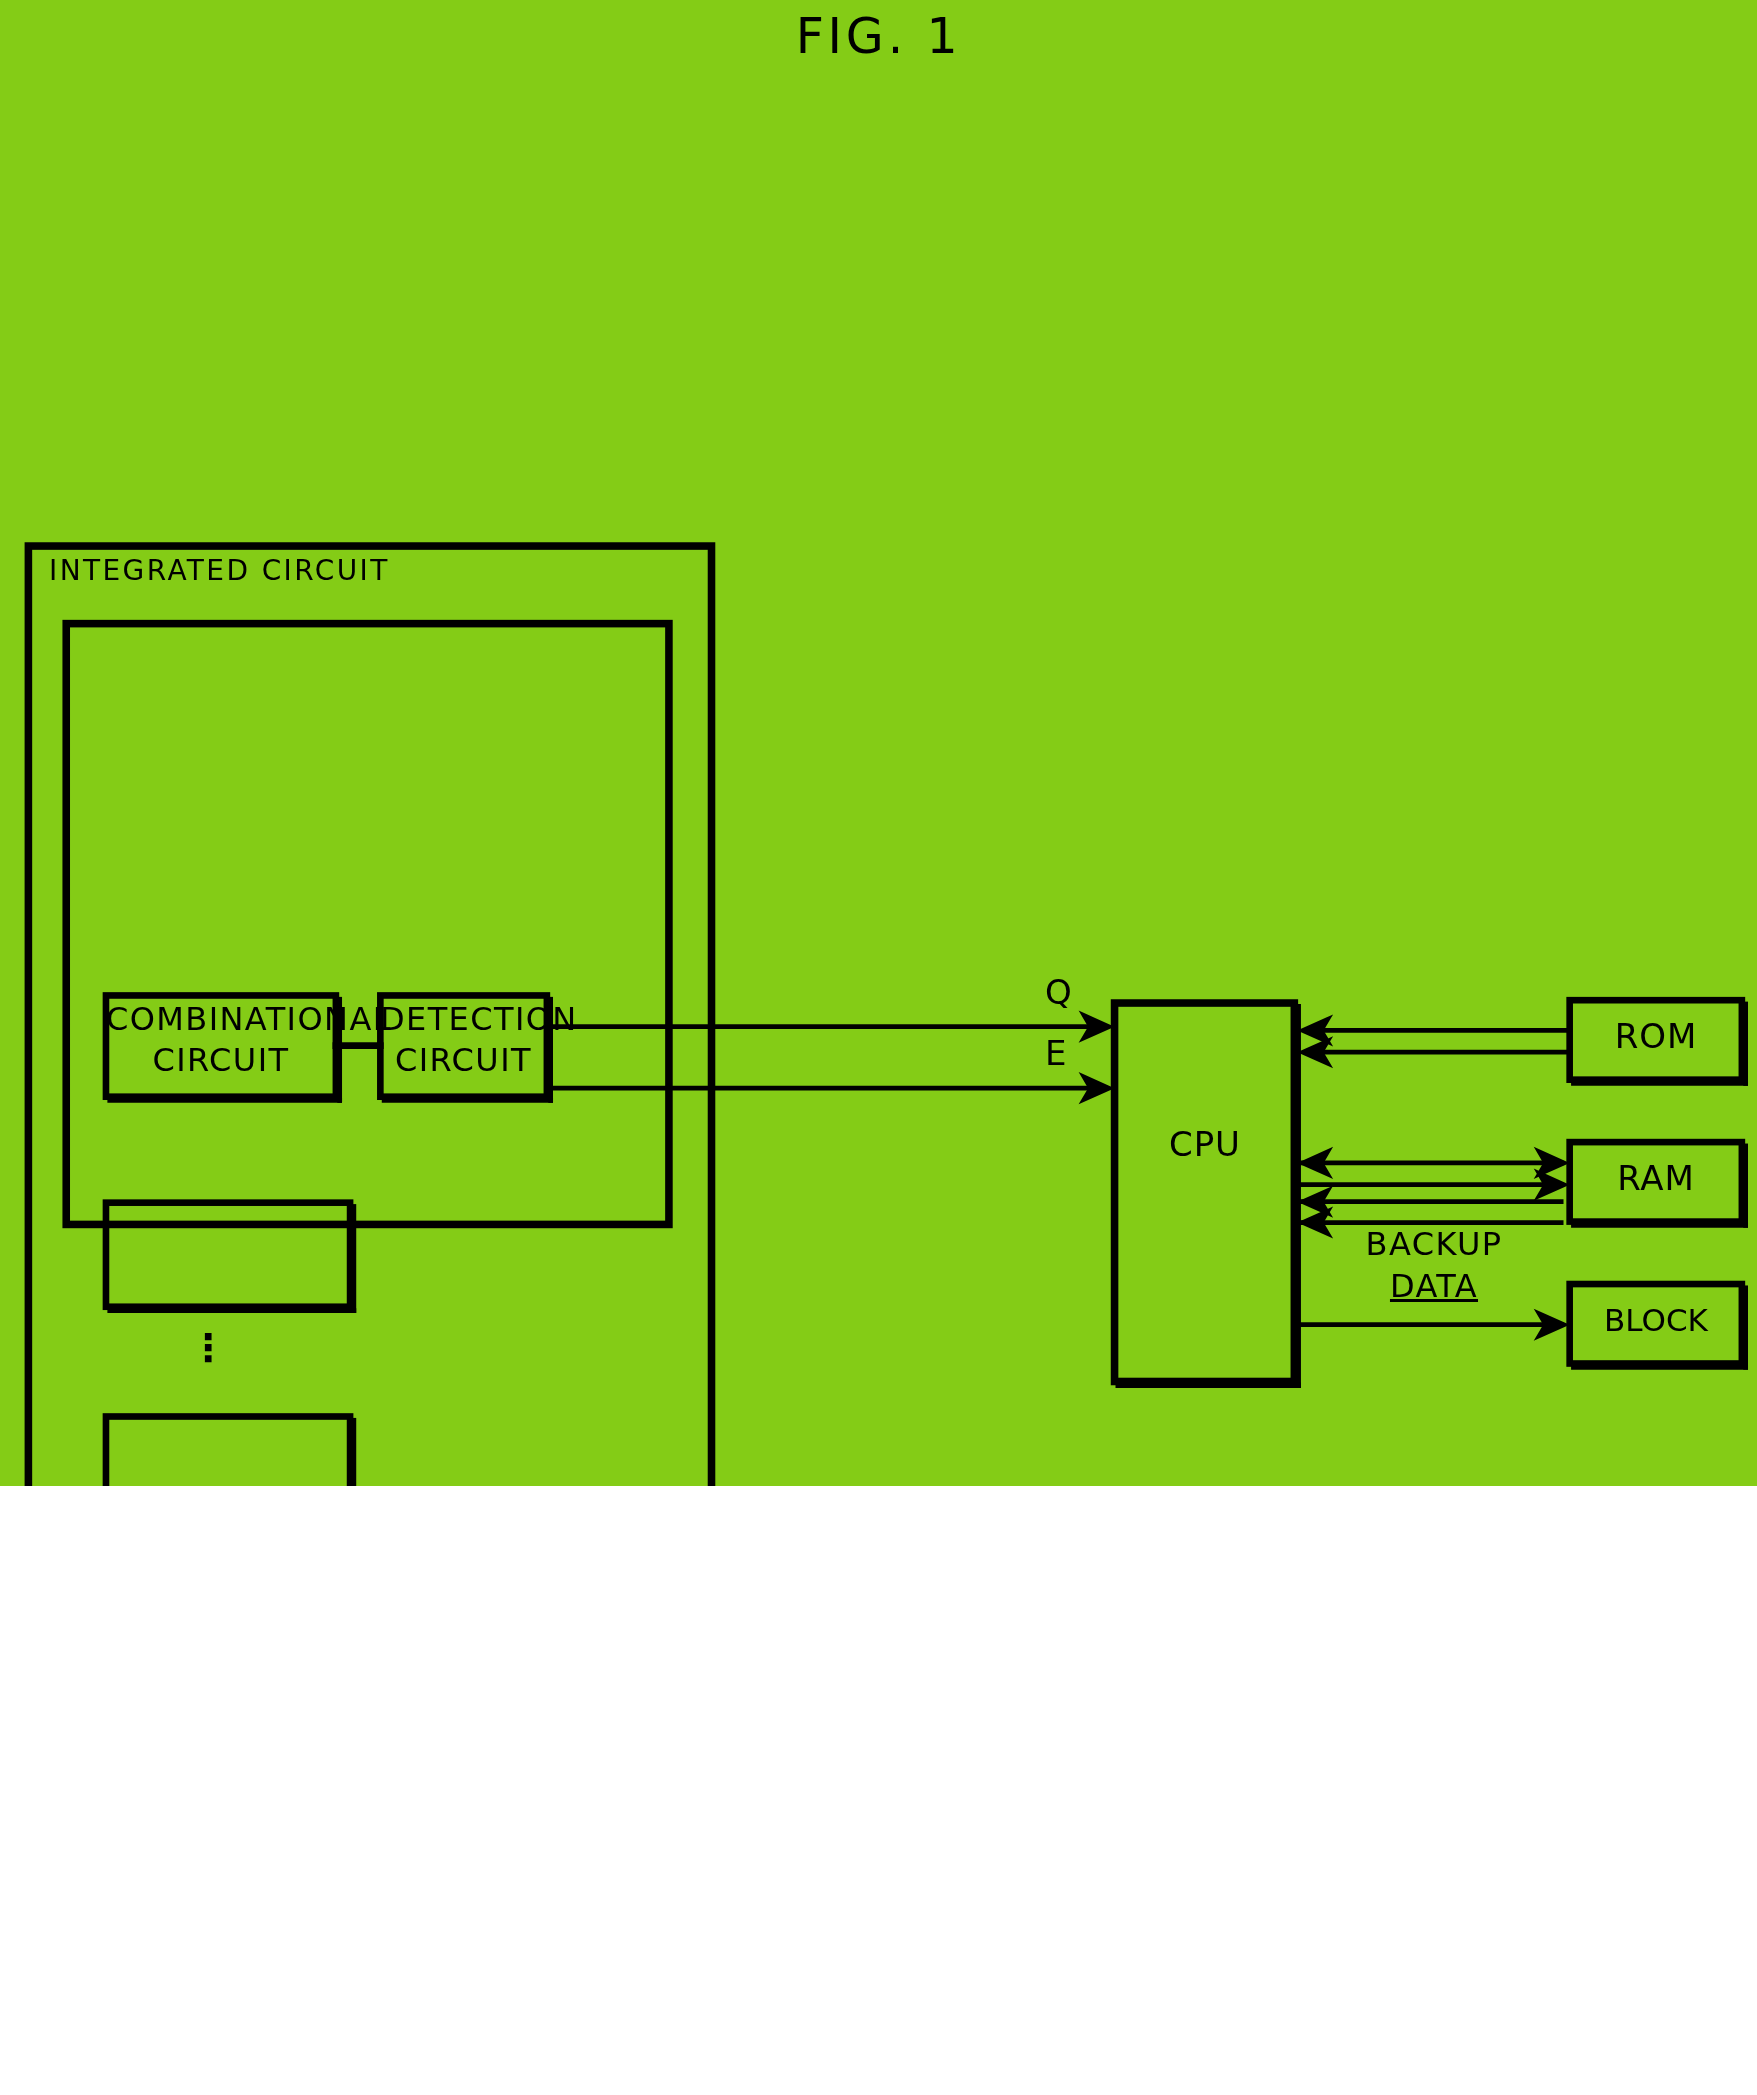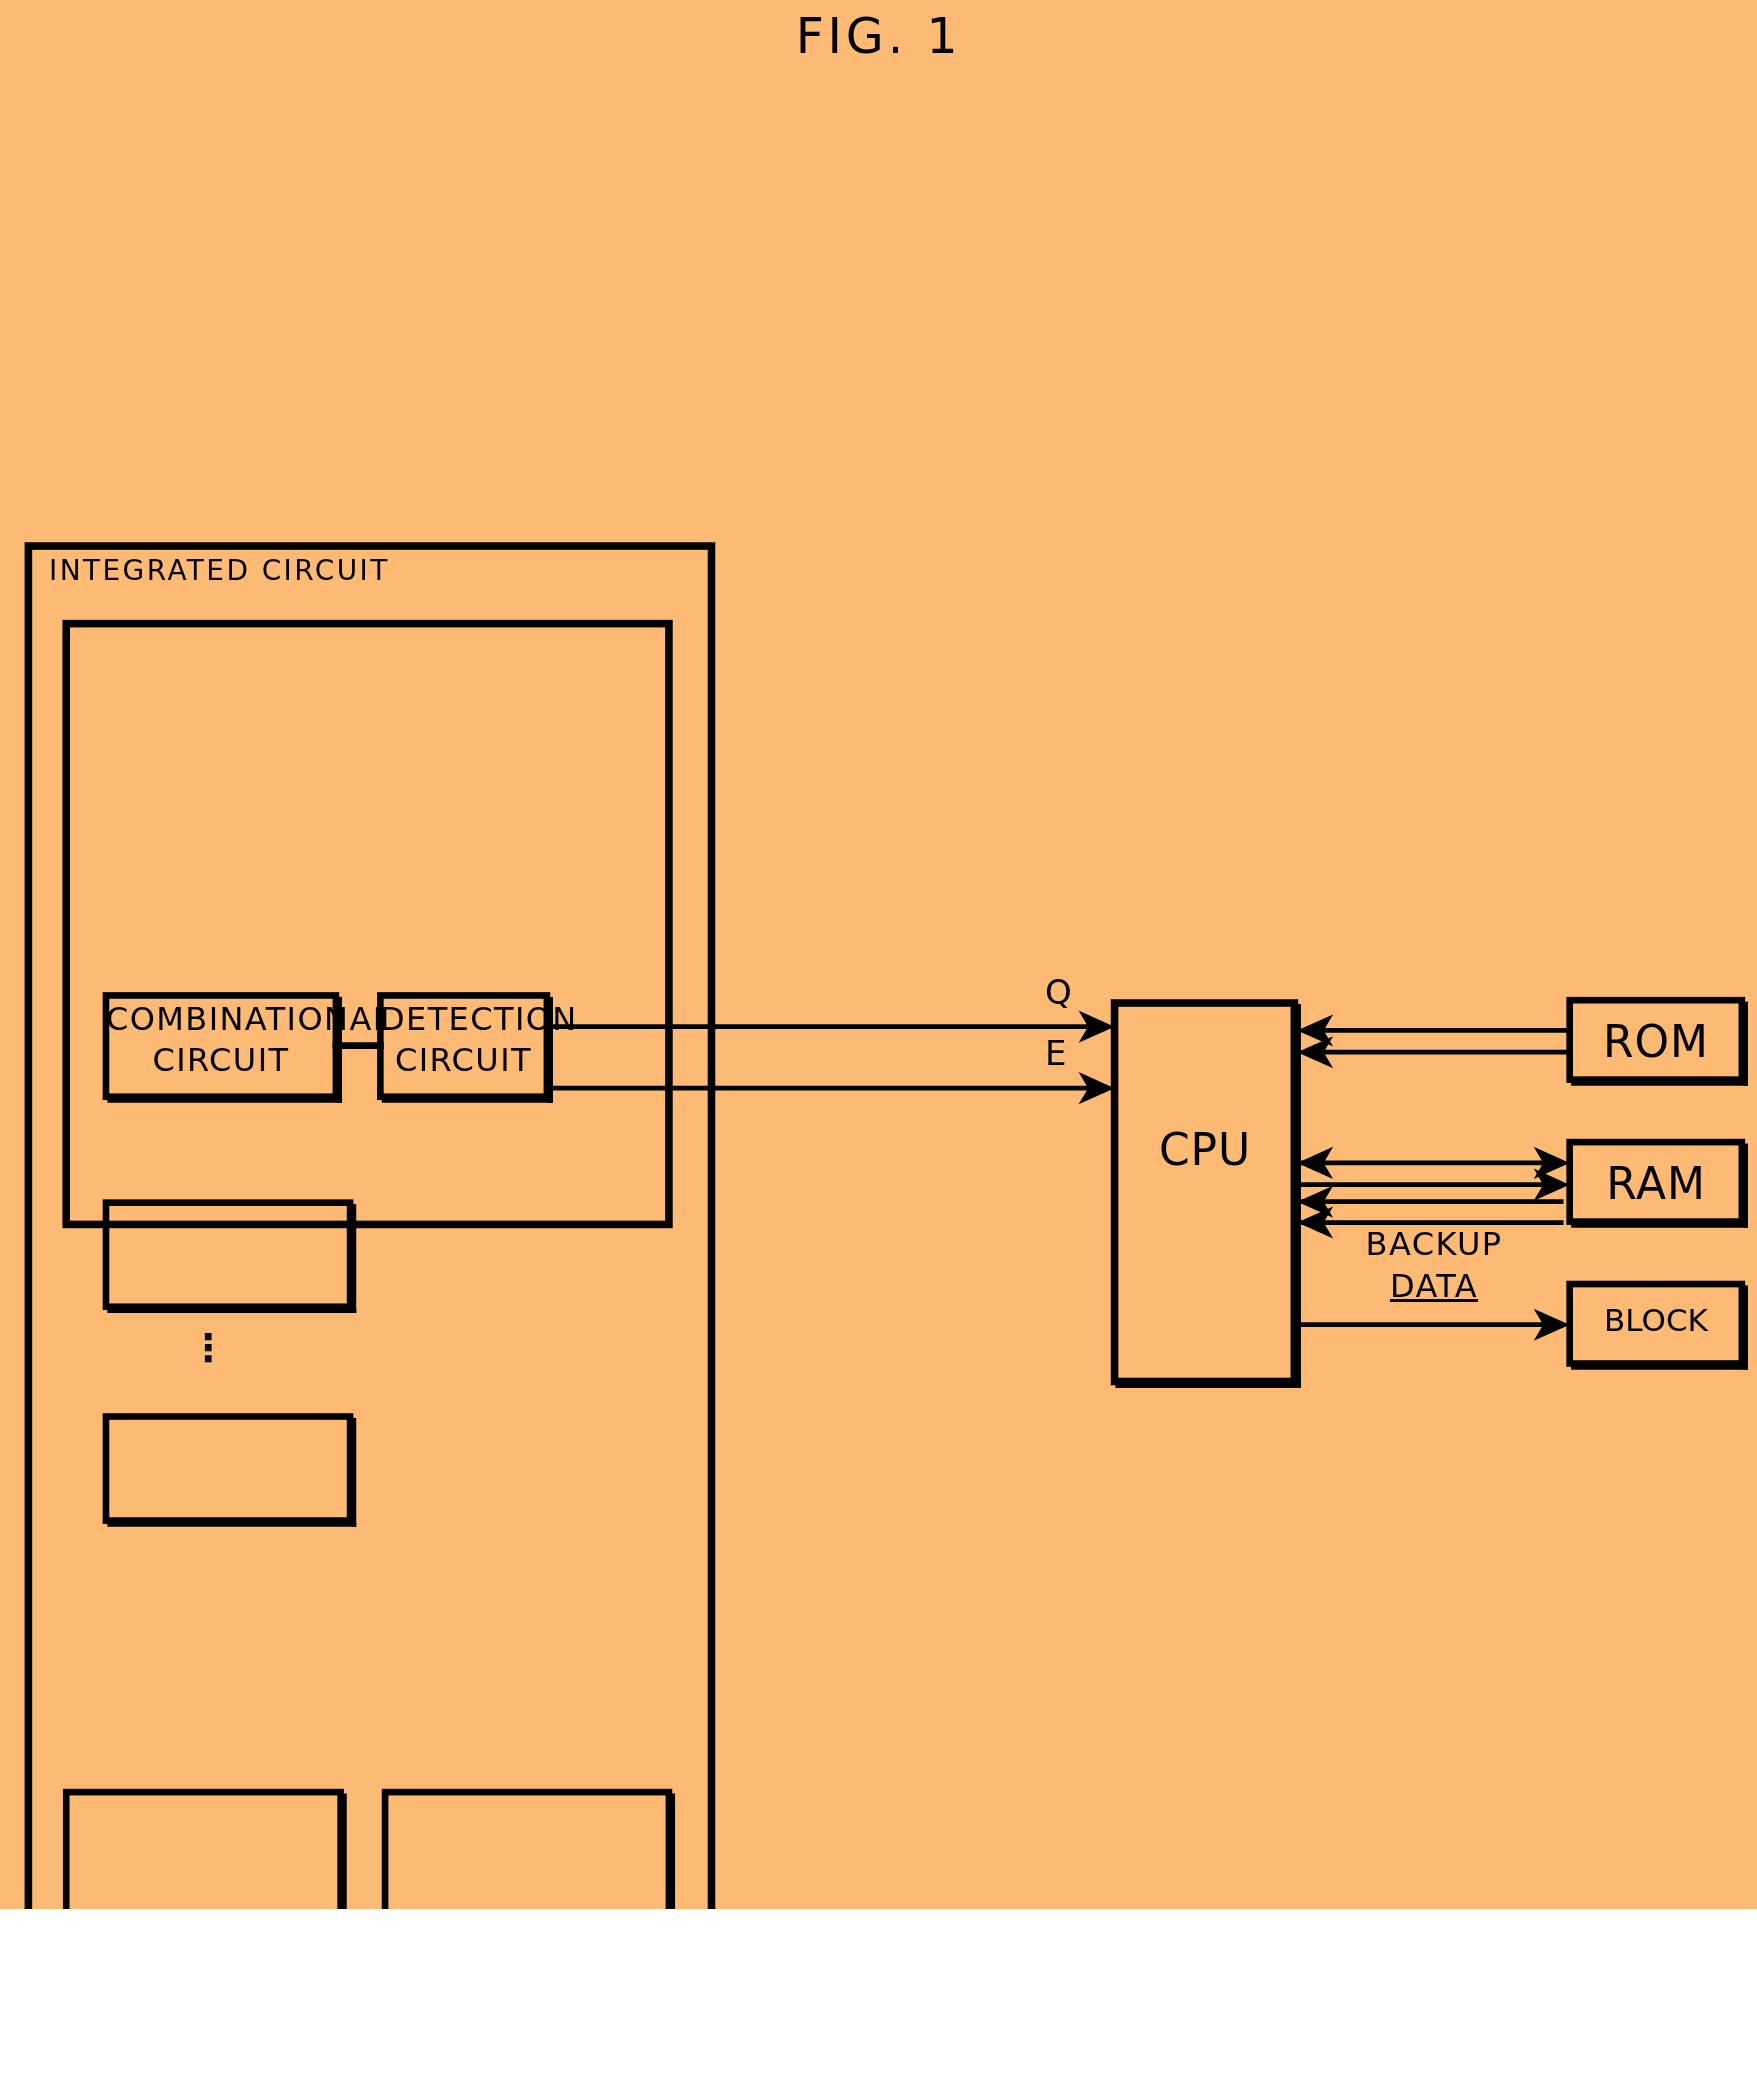--- a/index.html
+++ b/index.html
@@ -7,22 +7,22 @@
     padding: 0;
     background: #ffffff;
   }
   body {
     font-family: "Liberation Sans", sans-serif;
     color: #000000;
   }
   #page {
     position: relative;
     width: 1757px;
-    height: 1909px;
-    background: #fdba74;
+    height: 1486px;
+    background: #84cc16;
     overflow: hidden;
   }
   #fig-title {
     position: absolute;
     left: 0;
     top: 7.6px;
     width: 1757px;
     text-align: center;
     font-size: 49px;
     font-family: "DejaVu Sans", sans-serif;
@@ -47,21 +47,21 @@
   }
   .lbl-big {
     font-size: 28px;
     letter-spacing: 2.4px;
   }
   .lbl-sig {
     font-size: 34px;
     letter-spacing: 0px;
   }
   .lbl-mem {
-    font-size: 44px;
+    font-size: 34px;
     letter-spacing: 0.9px;
   }
   .lbl-eeprom {
     font-size: 31px;
     letter-spacing: 0px;
   }
   .ellipsis-dots {
     position: absolute;
     font-family: "DejaVu Sans", sans-serif;
     font-size: 38px;

